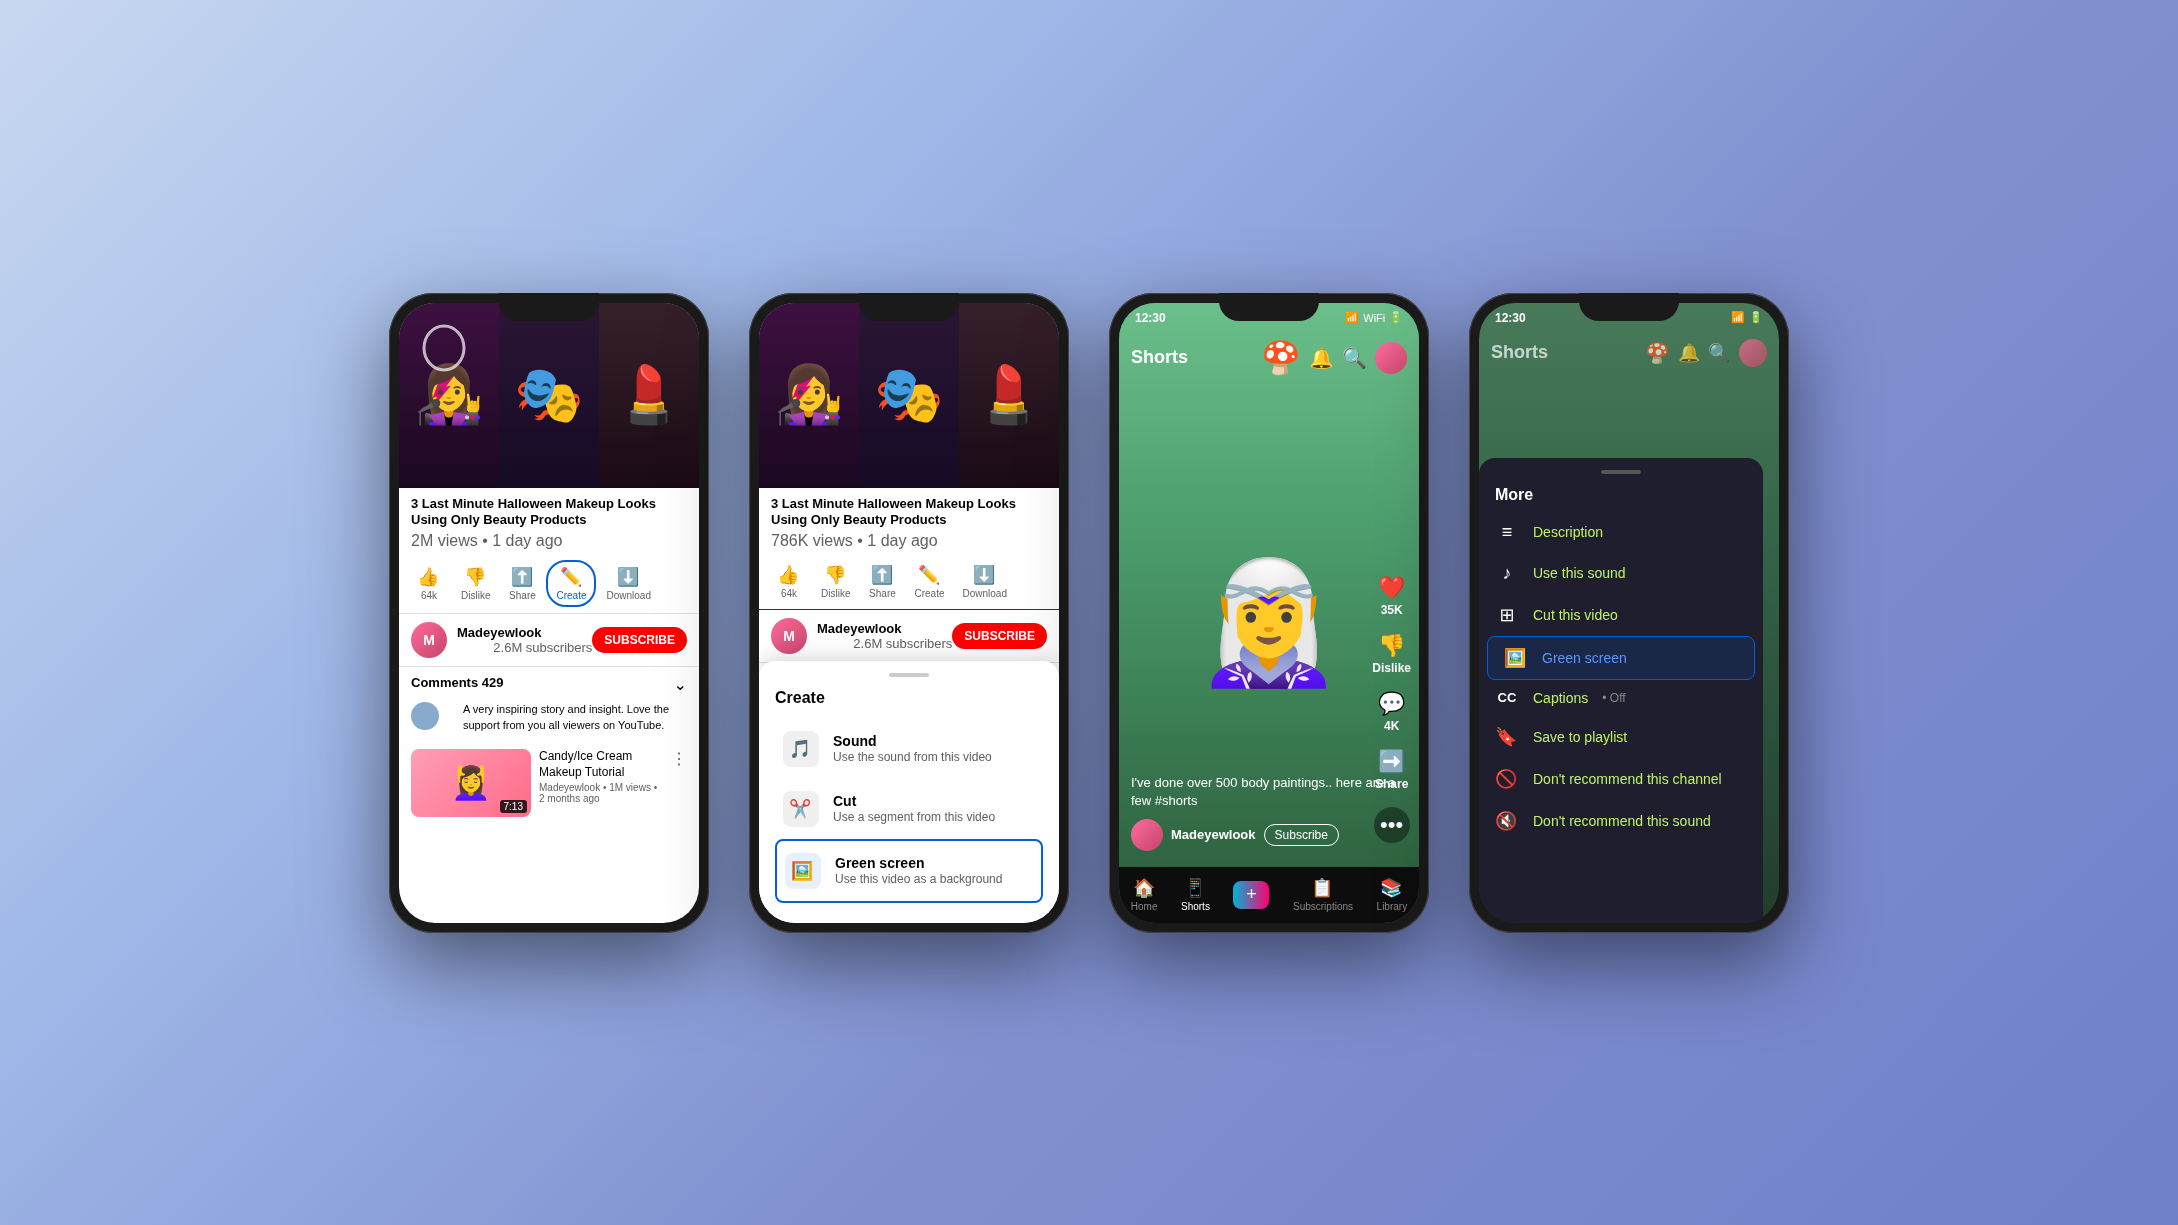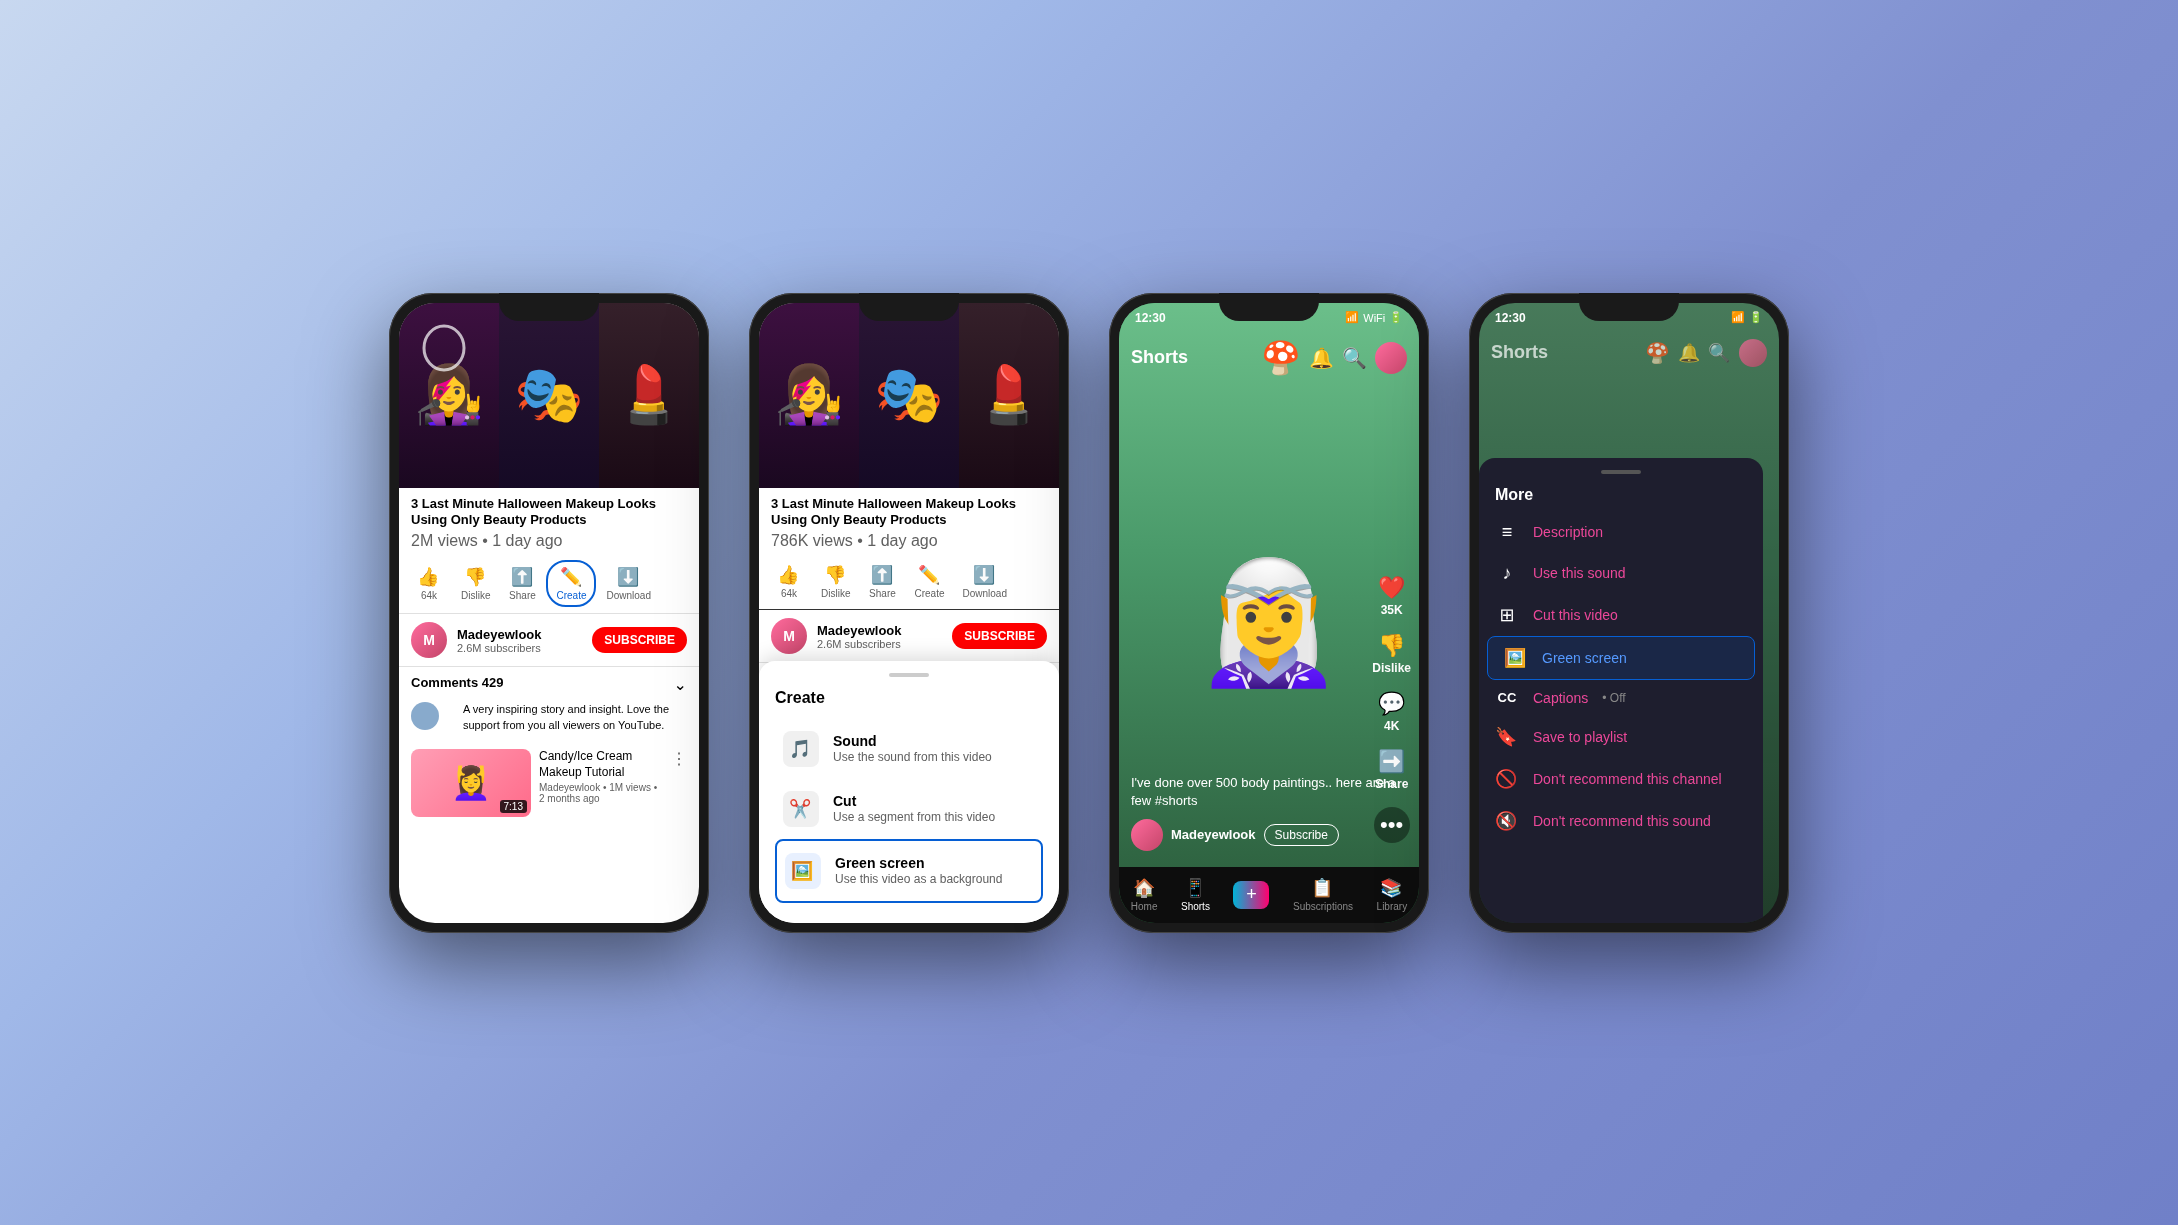--- a/index.html
+++ b/index.html
@@ -97,21 +97,21 @@
     .channel-avatar {
       width: 36px; height: 36px;
       border-radius: 50%;
       background: linear-gradient(135deg, #ff6b9d, #c44569);
       display: flex; align-items: center; justify-content: center;
       color: #fff; font-size: 14px; font-weight: bold;
       flex-shrink: 0;
     }
     .channel-info { flex: 1; margin-left: 10px; }
     .channel-name { font-size: 13px; font-weight: 600; color: #000; }
-    .channel-subs { font-size: 11px; color: #606060; }
+    .channel-subs { font-size: 13px; color: #606060; text-align: right; }
     .subscribe-btn {
       background: #ff0000;
       color: #fff;
       font-size: 12px;
       font-weight: 700;
       padding: 6px 12px;
       border-radius: 20px;
       text-transform: uppercase;
     }
 
@@ -309,21 +309,21 @@
       padding: 10px 16px;
       cursor: pointer;
     }
     .more-item.highlighted-more {
       background: rgba(6, 95, 212, 0.15);
       border: 1px solid #065fd4;
       margin: 0 8px;
       border-radius: 8px;
     }
     .more-item-icon { font-size: 18px; color: #fff; width: 24px; text-align: center; }
-    .more-item-label { font-size: 14px; color: #ec4899; }
+    .more-item-label { font-size: 14px; color: #bef264; }
     .more-item-sublabel { font-size: 12px; color: #888; }
 
     
     .mushroom-emoji { font-size: 32px; }
 
     
     .thumb-overlay {
       position: absolute;
       top: 0; left: 0; right: 0; bottom: 0;
       display: flex;

